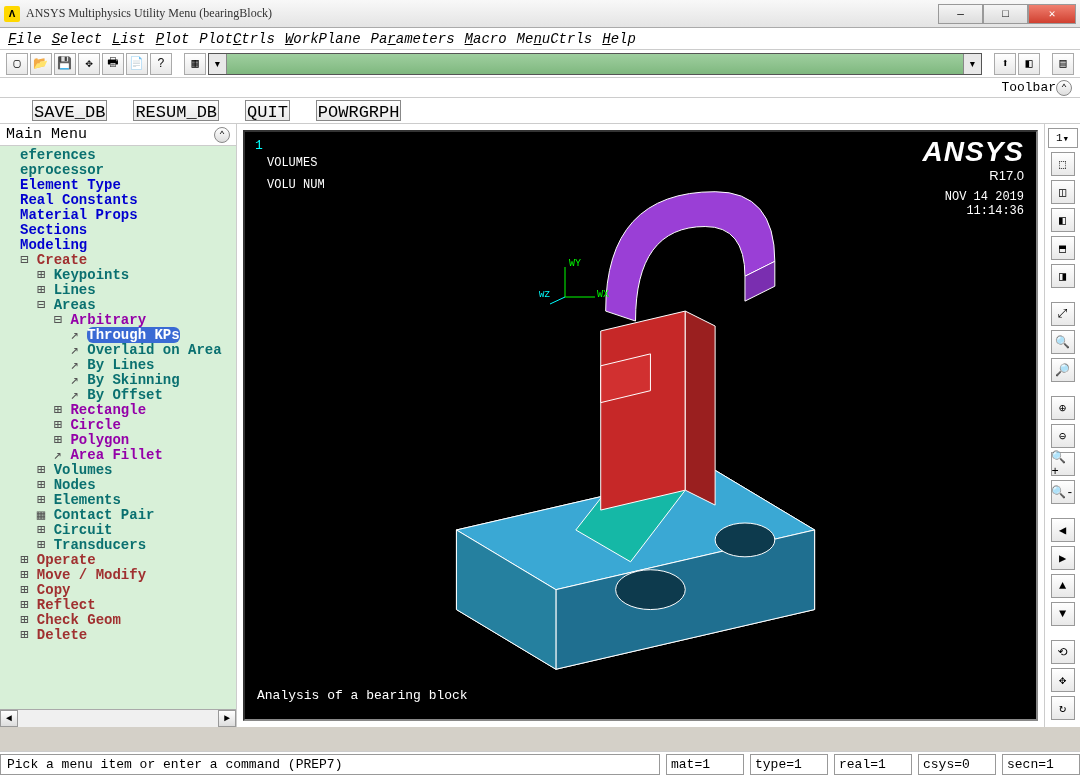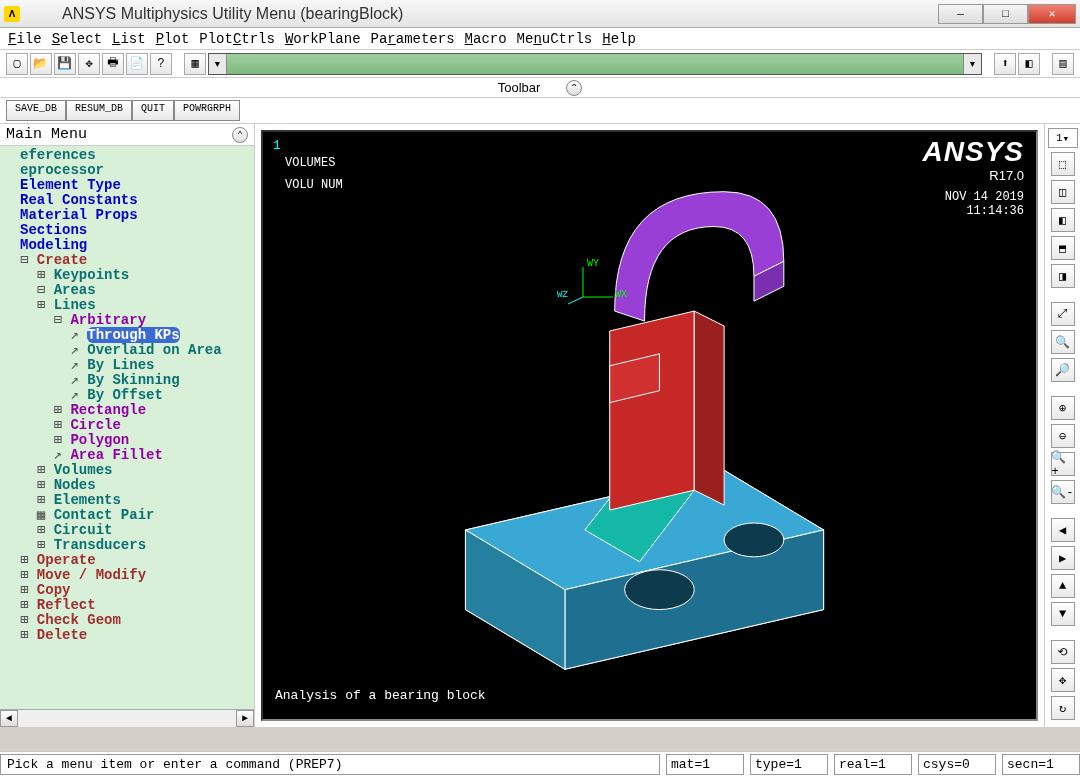--- a/index.html
+++ b/index.html
@@ -1,52 +1,52 @@
 <!DOCTYPE html>
 <html><head>
 <meta charset="utf-8">
 <style>
 * { box-sizing: border-box; margin: 0; padding: 0; }
 body { font-family: "Courier New", monospace; font-size: 13px; background: #d4d0c8; width: 1080px; height: 777px; overflow: hidden; position: relative; }
 
 
 .titlebar { background: linear-gradient(#f8f8f8,#e4e4e4); height: 28px; border-bottom: 1px solid #aaa; display: flex; align-items: center; padding: 0 4px; }
 .titlebar .appicon { width: 16px; height: 16px; background: #ffd800; color:#000; font-weight:bold; font-size:11px; text-align:center; line-height:16px; border-radius:2px; margin-right: 6px;}
-.titlebar .title { flex: 1; font-family: Liberation Sans, sans-serif; font-size: 16px; color: #333; margin-left: 36px; }
+.titlebar .title { flex: 1; font-family: Liberation Serif, serif; font-size: 12px; color: #333; }
 .winbtns { display:flex; gap:0; }
 .winbtn { width: 45px; height: 20px; background: linear-gradient(#f5f5f5,#ddd); border:1px solid #999; display:flex;align-items:center;justify-content:center; font-size:11px;}
 .winbtn.close { background: linear-gradient(#f08070,#d04030); color:#fff; width:48px; }
 
 
 .menubar { background:#fff; height:22px; display:flex; align-items:center; padding:0 8px; border-bottom:1px solid #ccc; font-family:"Courier New",monospace; font-size:14px; gap:10px; }
 .menubar span u { text-decoration: underline; }
-.menubar span { cursor:default; }
+.menubar span { cursor:default;font-style:italic; }
 
 
 .tbrow { background:#fff; height:28px; border-bottom:1px solid #ccc; display:flex; align-items:center; padding:2px 6px; gap:2px; }
 .tbbtn { width:22px; height:22px; border:1px solid #aaa; background:linear-gradient(#fff,#e8e8e8); display:flex;align-items:center;justify-content:center; font-size:12px; }
 .tbsep { width:8px; }
 .combo { flex:1; display:flex; height:22px; border:1px solid #555; background:linear-gradient(#9fcf9f,#7fb87f); }
 .combo .left { width:18px; background:#e8e8e8; border-right:1px solid #888; display:flex;align-items:center;justify-content:center;}
 .combo .field { flex:1; }
 .combo .drop { width:18px; background:#e8e8e8; border-left:1px solid #888; display:flex;align-items:center;justify-content:center;}
 
 
-.tblabel { background:#fff; height:20px; border-bottom:1px solid #ccc; padding:2px 8px; font-family:Liberation Sans, sans-serif; display:flex; align-items:center; justify-content:center;gap:26px;}
+.tblabel { background:#fff; height:20px; border-bottom:1px solid #ccc; padding:2px 8px; font-family:Liberation Mono, monospace; display:flex; align-items:center; justify-content:flex-end;}
 .circ { width:16px;height:16px;border:1px solid #888;border-radius:50%;display:flex;align-items:center;justify-content:center;font-size:10px;background:linear-gradient(#fff,#ddd);}
 
 
 .cmdstrip { background:#fff; height:26px; border-bottom:1px solid #ccc; padding:2px 6px; display:flex; gap:0; }
-.cmdbtn { padding:2px 8px; border:1px solid #888; background:linear-gradient(#fff,#e8e8e8); font-family:"Courier New",monospace; font-size:10px; }
+.cmdbtn { padding:2px 1px; border:1px solid #888; background:linear-gradient(#fff,#e8e8e8); font-family:"Courier New",monospace; font-size:17px;margin-left:26px; }
 
 
 .mainrow { display:flex; height:603px; background:#fff; }
 
 
-.mainmenu { width:255px; display:flex; flex-direction:column; border-right:1px solid #ccc;justify-content:flex-end; }
+.mainmenu { width:237px; display:flex; flex-direction:column; border-right:1px solid #ccc;justify-content:flex-end; }
 .mmtitle { height:22px; background:#fff; border-bottom:1px solid #ccc; padding:2px 6px; display:flex; justify-content:space-between; align-items:center; font-family:"Courier New",monospace; font-size:15px;}
 .tree { flex:1; background:#d8f0d8; overflow:hidden; padding:2px 0; font-family:"Courier New",monospace; font-size:14px; line-height:15px; position:relative;}
 .tree .line { white-space:pre; padding:0 20px; }
 .tree .teal { color:#0a7070; font-weight:bold;}
 .tree .blue { color:#0000d0; font-weight:bold;}
 .tree .purple { color:#9400a8; font-weight:bold;}
 .tree .darkred { color:#a03030; font-weight:bold;}
 .tree .sel { background:#3a6ad4; color:#fff;border-radius:6px; }
 .tree .sym { color:#555; }
 .hscroll { height:18px; background:#e8e8e8; border-top:1px solid #aaa; display:flex; }
@@ -146,22 +146,22 @@
     <div class="tree" id="tree">
         <div class="line"><span class="sym"></span><span class="teal">eferences</span></div>
         <div class="line"><span class="sym"></span><span class="teal">eprocessor</span></div>
         <div class="line"><span class="sym"></span><span class="blue">Element Type</span></div>
         <div class="line"><span class="sym"></span><span class="blue">Real Constants</span></div>
         <div class="line"><span class="sym"></span><span class="blue">Material Props</span></div>
         <div class="line"><span class="sym"></span><span class="blue">Sections</span></div>
         <div class="line"><span class="sym"></span><span class="blue">Modeling</span></div>
         <div class="line"><span class="sym">⊟ </span><span class="darkred">Create</span></div>
         <div class="line"><span class="sym">  ⊞ </span><span class="teal">Keypoints</span></div>
+        <div class="line"><span class="sym">  ⊞ </span><span class="teal">Lines</span></div>
         <div class="line"><span class="sym">  ⊟ </span><span class="teal">Areas</span></div>
-        <div class="line"><span class="sym">  ⊞ </span><span class="teal">Lines</span></div>
         <div class="line"><span class="sym">    ⊟ </span><span class="purple">Arbitrary</span></div>
         <div class="line"><span class="sym">      ↗ </span><span class="teal sel">Through KPs</span></div>
         <div class="line"><span class="sym">      ↗ </span><span class="teal">Overlaid on Area</span></div>
         <div class="line"><span class="sym">      ↗ </span><span class="teal">By Lines</span></div>
         <div class="line"><span class="sym">      ↗ </span><span class="teal">By Skinning</span></div>
         <div class="line"><span class="sym">      ↗ </span><span class="teal">By Offset</span></div>
         <div class="line"><span class="sym">    ⊞ </span><span class="purple">Rectangle</span></div>
         <div class="line"><span class="sym">    ⊞ </span><span class="purple">Circle</span></div>
         <div class="line"><span class="sym">    ⊞ </span><span class="purple">Polygon</span></div>
         <div class="line"><span class="sym">    ↗ </span><span class="purple">Area Fillet</span></div>

